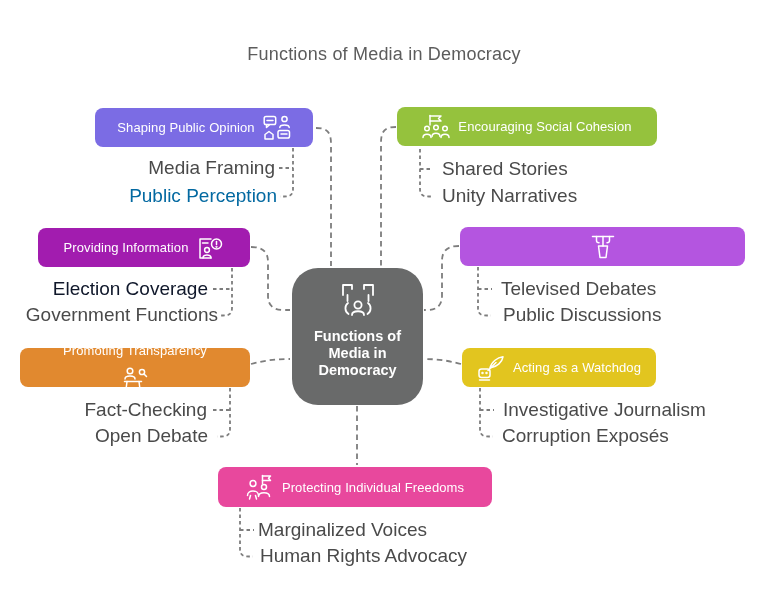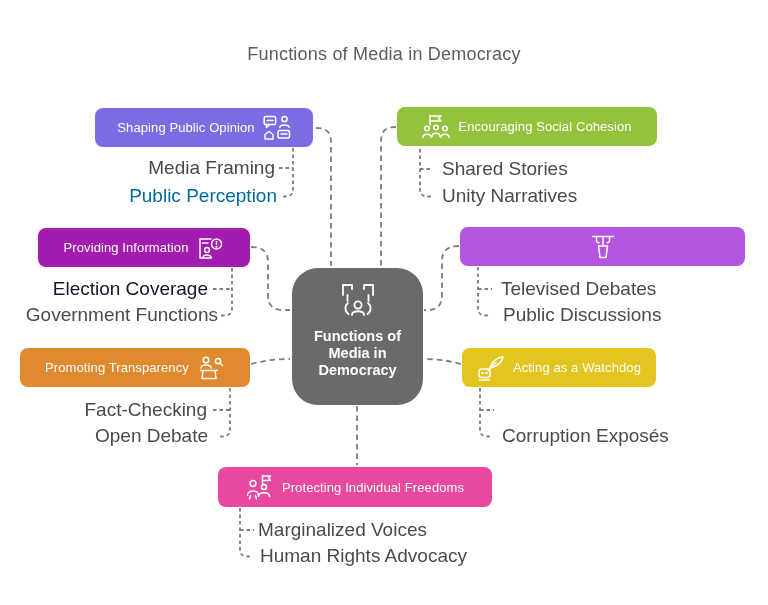--- a/index.html
+++ b/index.html
@@ -18,21 +18,21 @@
   .branch{
     position:absolute;display:flex;align-items:center;justify-content:center;gap:8px;
     border-radius:8px;color:#fff;font-size:13px;font-weight:500;letter-spacing:.1px;
     padding:8px 8px;box-sizing:border-box;white-space:nowrap;
   }
   .branch svg{flex:0 0 auto;display:block;}
   .b0{left:95px;top:108px;width:218px;height:39px;}
   .b1{left:397px;top:107px;width:260px;height:39px;}
   .b2{left:38px;top:228px;width:212px;height:39px;}
   .b3{left:460px;top:227px;width:285px;height:39px;}
-  .b4{left:20px;top:348px;width:230px;height:39px;}
+  .b4{left:20px;top:348px;width:230px;height:39px;flex-direction:column;}
   .b5{left:462px;top:348px;width:194px;height:39px;}
   .b6{left:218px;top:467px;width:274px;height:40px;}
   .center{
     position:absolute;left:292px;top:268px;width:131px;height:137px;
     background:#696a6a;border-radius:26px;color:#fff;text-align:center;
     display:flex;flex-direction:column;align-items:center;box-sizing:border-box;padding-top:13px;
   }
   .center .clabel{
     margin-top:7px;font-size:14.5px;font-weight:700;line-height:17px;white-space:pre-line;
   }
@@ -181,17 +181,18 @@
   <div class="sublabel ra" style="right: 493px; top: 168px; color: rgb(74, 74, 74);">Media Framing</div>
   <div class="sublabel ra" style="right: 491px; top: 196px; color: #0369a1;">Public Perception</div>
   <div class="sublabel" style="left: 442px; top: 169px; color: rgb(74, 74, 74);">Shared Stories</div>
   <div class="sublabel" style="left: 442px; top: 196px; color: rgb(74, 74, 74);">Unity Narratives</div>
   <div class="sublabel ra" style="right: 560px; top: 289px; color: #0f172a; margin-left: 36px;">Election Coverage</div>
   <div class="sublabel ra" style="right: 550px; top: 315px; color: rgb(74, 74, 74);">Government Functions</div>
   <div class="sublabel" style="left: 501px; top: 289px; color: rgb(74, 74, 74);">Televised Debates</div>
   <div class="sublabel" style="left: 503px; top: 315px; color: rgb(74, 74, 74);">Public Discussions</div>
   <div class="sublabel ra" style="right: 561px; top: 410px; color: rgb(74, 74, 74);">Fact-Checking</div>
   <div class="sublabel ra" style="right: 560px; top: 436px; color: rgb(74, 74, 74);">Open Debate</div>
+  <div class="sublabel" style="left: 503px; top: 410px; color: rgb(74, 74, 74);">Investigative Journalism</div>
   <div class="sublabel" style="left: 502px; top: 436px; color: rgb(74, 74, 74);">Corruption Exposés</div>
   <div class="sublabel" style="left: 258px; top: 530px; color: rgb(74, 74, 74);">Marginalized Voices</div>
   <div class="sublabel" style="left: 260px; top: 556px; color: rgb(74, 74, 74);">Human Rights Advocacy</div>
 
 </div>
 
 </body></html>

